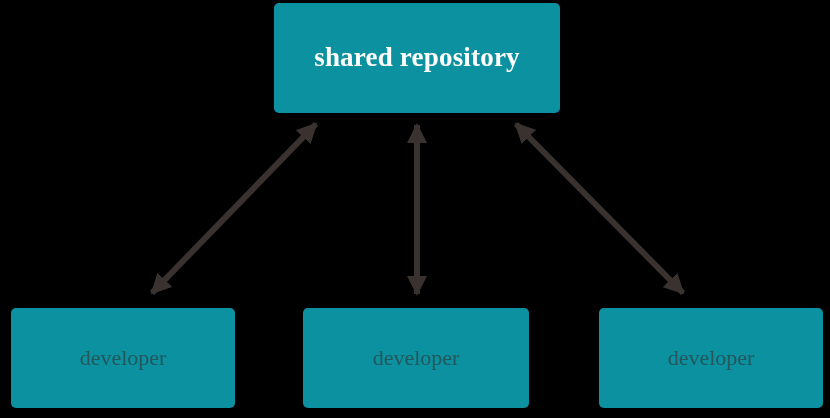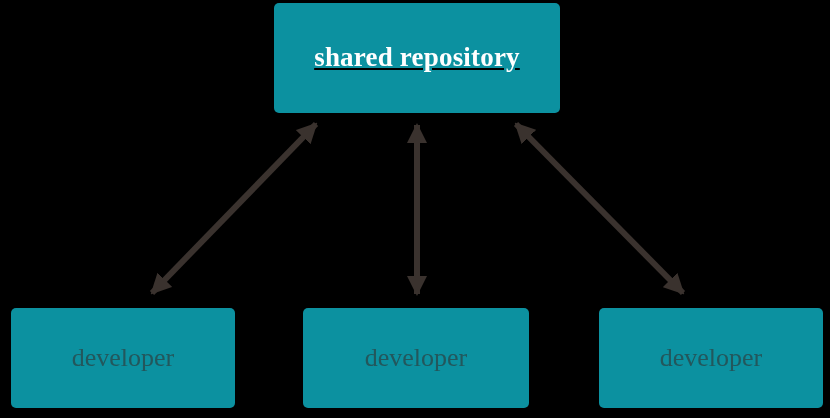--- a/index.html
+++ b/index.html
@@ -25,37 +25,36 @@
     text-align: center;
     line-height: 1.1;
     user-select: none;
   }
   .node-repo {
     left: 274px;
     top: 3px;
     width: 286px;
     height: 110px;
     background: #0c91a0;
-    text-decoration: underline;
   }
   .node-repo .node-label {
     color: #ffffff;
     font-weight: bold;
     font-size: 27px;
     letter-spacing: 0.2px;
   }
   .node-dev {
     top: 308px;
     height: 100px;
     background: #0c91a0;
   }
   .node-dev .node-label {
     color: #23575c;
     font-weight: normal;
-    font-size: 26px;
+    font-size: 22px;
   }
   .node-dev-1 { left: 11px;  width: 224px; }
   .node-dev-2 { left: 303px; width: 226px; }
   .node-dev-3 { left: 599px; width: 224px; }
 
   #arrows {
     position: absolute;
     left: 0;
     top: 0;
     width: 830px;

